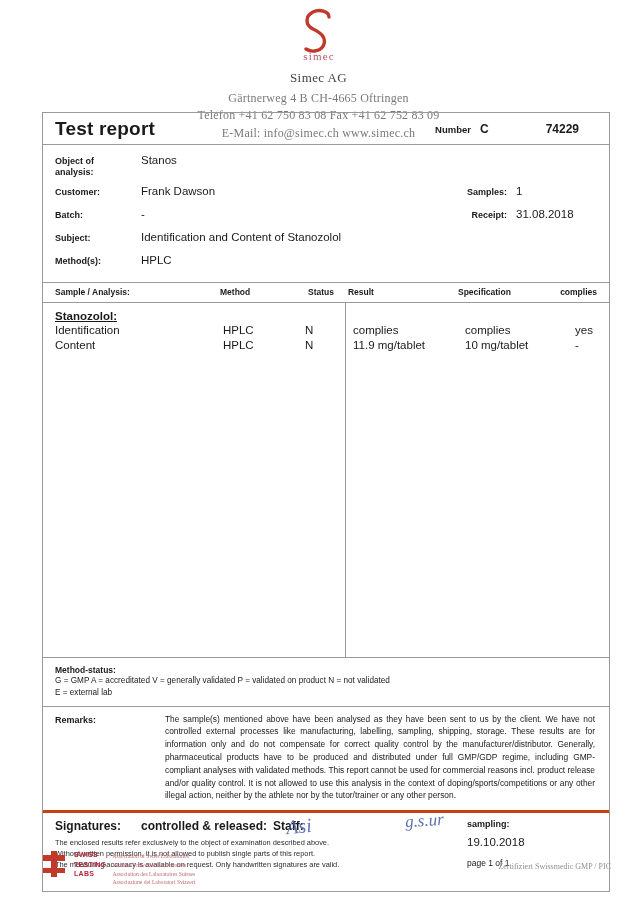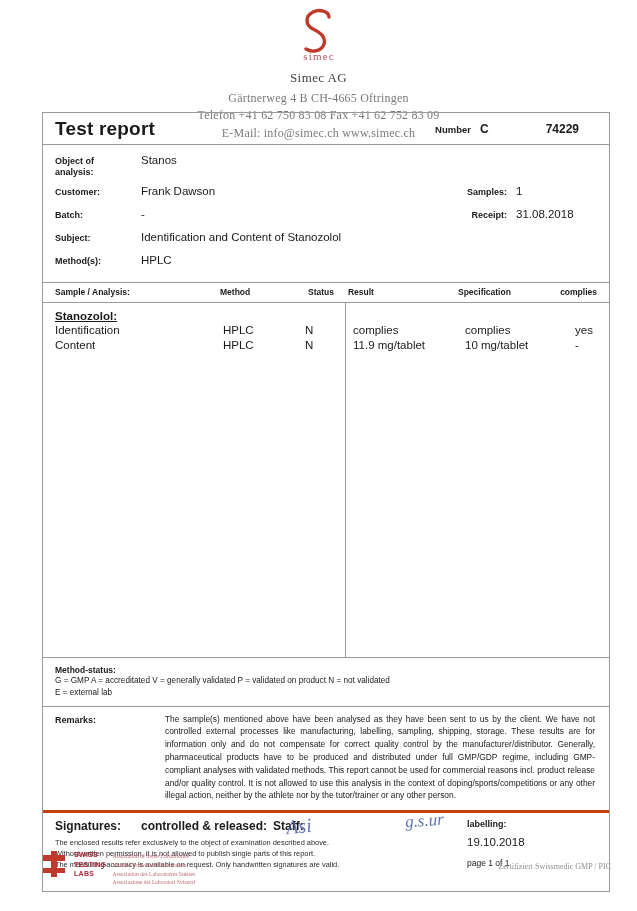--- a/index.html
+++ b/index.html
@@ -395,21 +395,21 @@
       <div class="sig-line">
         <div class="sig-l1">Signatures:</div>
         <div class="sig-l2">controlled &amp; released:</div>
         <div class="sig-l3">Staff:</div>
       </div>
 
       <div class="handwrite-1">Asi</div>
       <div class="handwrite-2">g.s.ur</div>
 
       <div class="sig-completed">
-        <div class="lbl">labelling:</div>
+        <div class="lbl">sampling:</div>
         <div class="date">19.10.2018</div>
         <div class="page">page 1 of 1</div>
       </div>
 
       <div class="footnote">
         <div>The enclosed results refer exclusively to the object of examination described above.</div>
         <div>Without written permission, it is not allowed to publish single parts of this report.</div>
         <div>The measuring accuracy is available on request. Only handwritten signatures are valid.</div>
       </div>
     </div>

